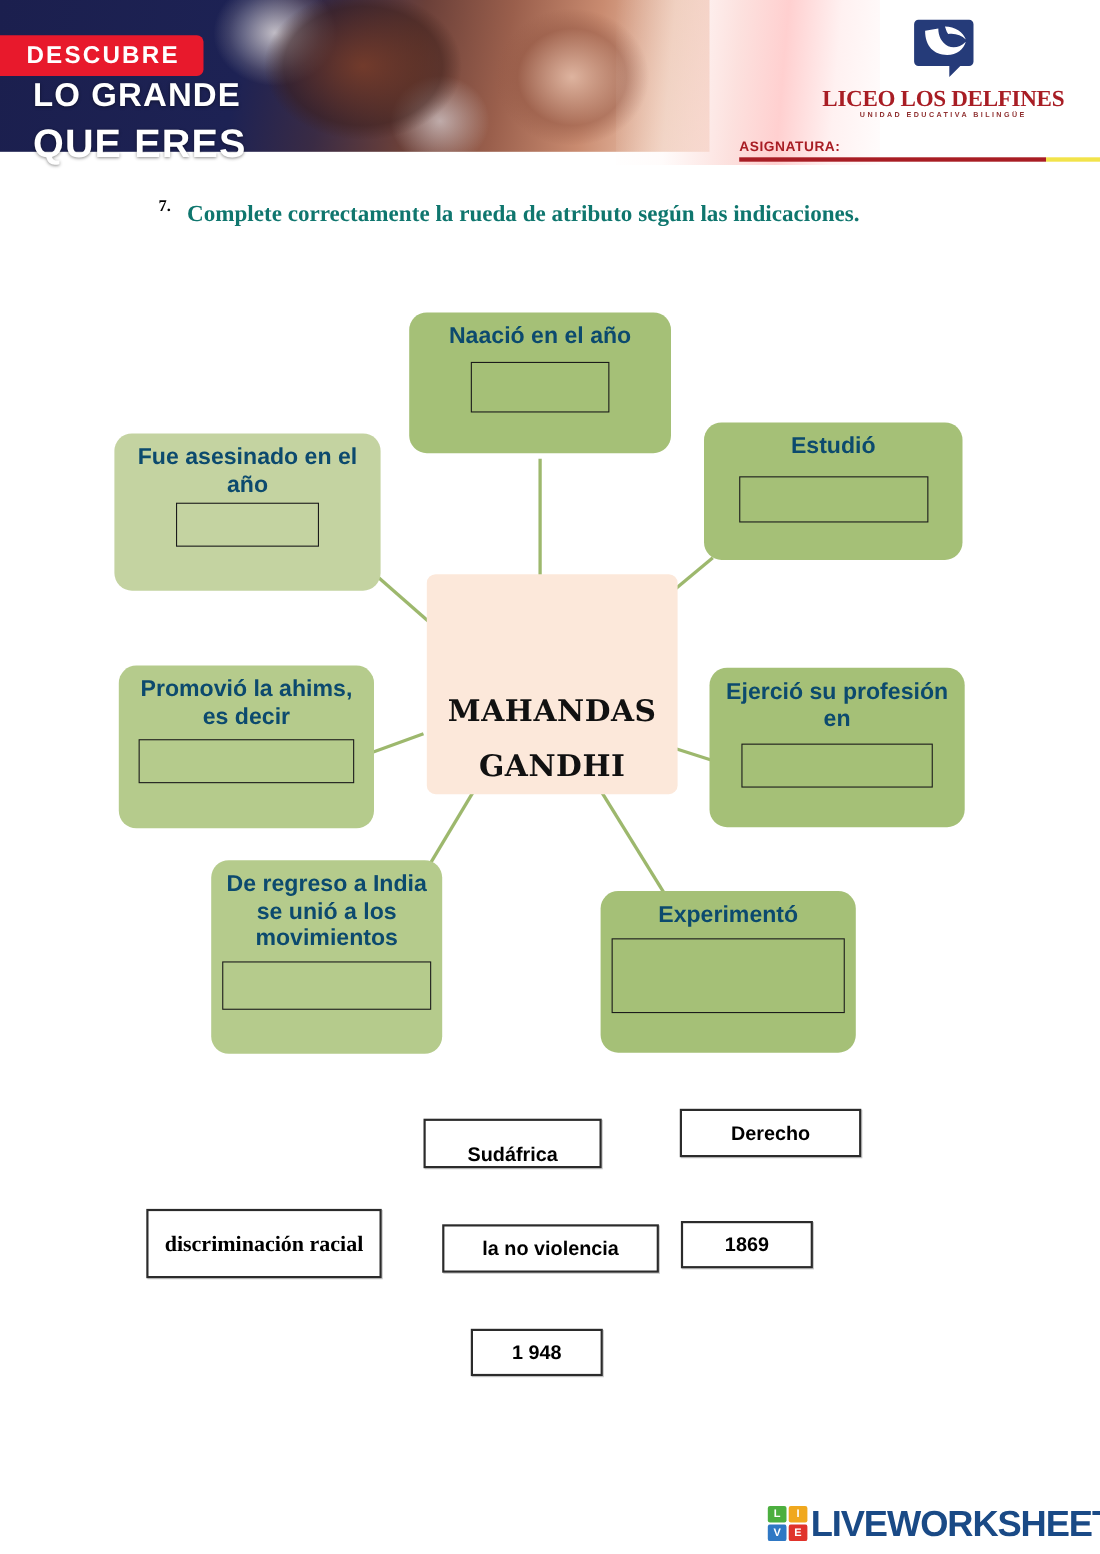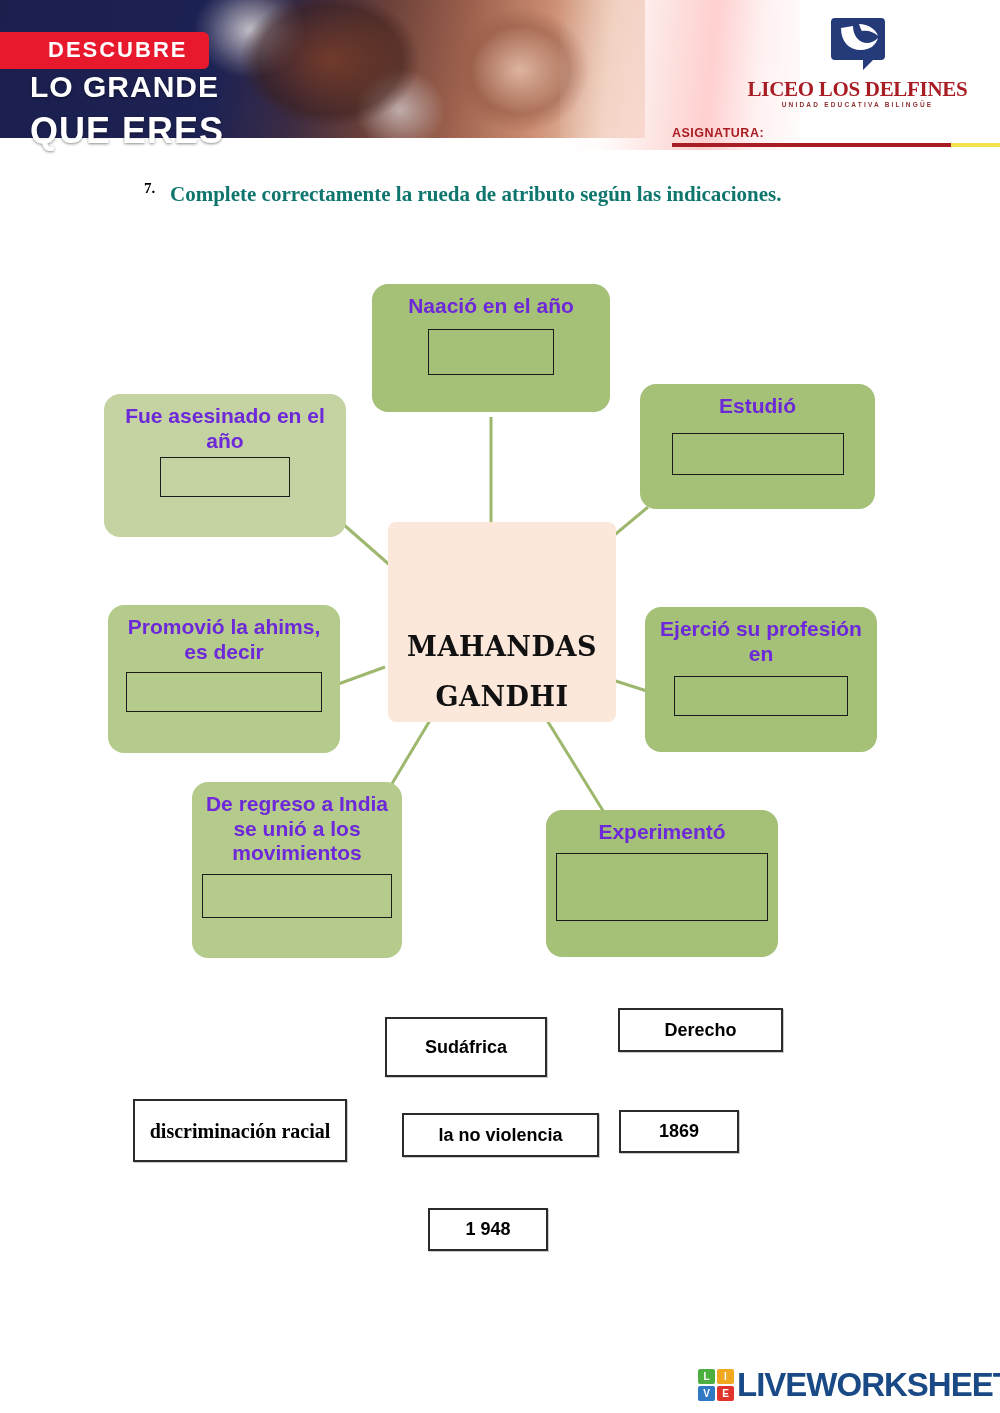--- a/index.html
+++ b/index.html
@@ -46,21 +46,21 @@
     background: #ffffff;
   }
   .descubre-badge {
     position: absolute;
     left: 0; top: 32px;
     background: #e8192c;
     color: #ffffff;
     font-weight: bold;
     font-size: 22px;
     letter-spacing: 2px;
-    padding: 5px 22px 6px 48px;
+    padding: 5px 22px 6px 24px;
     border-radius: 0 6px 6px 0;
     font-family: "Liberation Sans", sans-serif;
   }
   .banner-line2, .banner-line3 {
     position: absolute;
     left: 30px;
     color: #ffffff;
     font-weight: bold;
     letter-spacing: 1px;
     font-family: "Liberation Sans", sans-serif;
@@ -151,21 +151,21 @@
   }
   .node {
     position: absolute;
     border-radius: 16px;
     padding: 10px 10px 0 10px;
     display: flex;
     flex-direction: column;
     align-items: center;
   }
   .node-label {
-    color: #6d28d9;
+    color: #0c4a6e;
     font-weight: bold;
     font-size: 21px;
     line-height: 1.17;
     text-align: center;
     font-family: "Liberation Sans", sans-serif;
   }
   .node-input {
     border: 1.3px solid #1b1b1b;
     background: transparent;
     width: 100%;
@@ -352,21 +352,21 @@
     <div class="center-text">
       <span>Mahandas</span>
       <span>Gandhi</span>
     </div>
   </div>
 </div>
 
 <div id="word-bank">
 
 
-  <div class="wb-item wb-sans" style="left:385px; top:17px; width:162px; height:60px;">
+  <div class="wb-item wb-sans" style="left:385px; top:17px; width:162px; height:45px;align-items:flex-end;">
     <span>Sudáfrica</span>
   </div>
 
   <div class="wb-item wb-serif" style="left:133px; top:99px; width:214px; height:63px;">
     <span>discriminación racial</span>
   </div>
 
   <div class="wb-item wb-sans" style="left:618px; top:8px; width:165px; height:44px;">
     <span>Derecho</span>
   </div>

